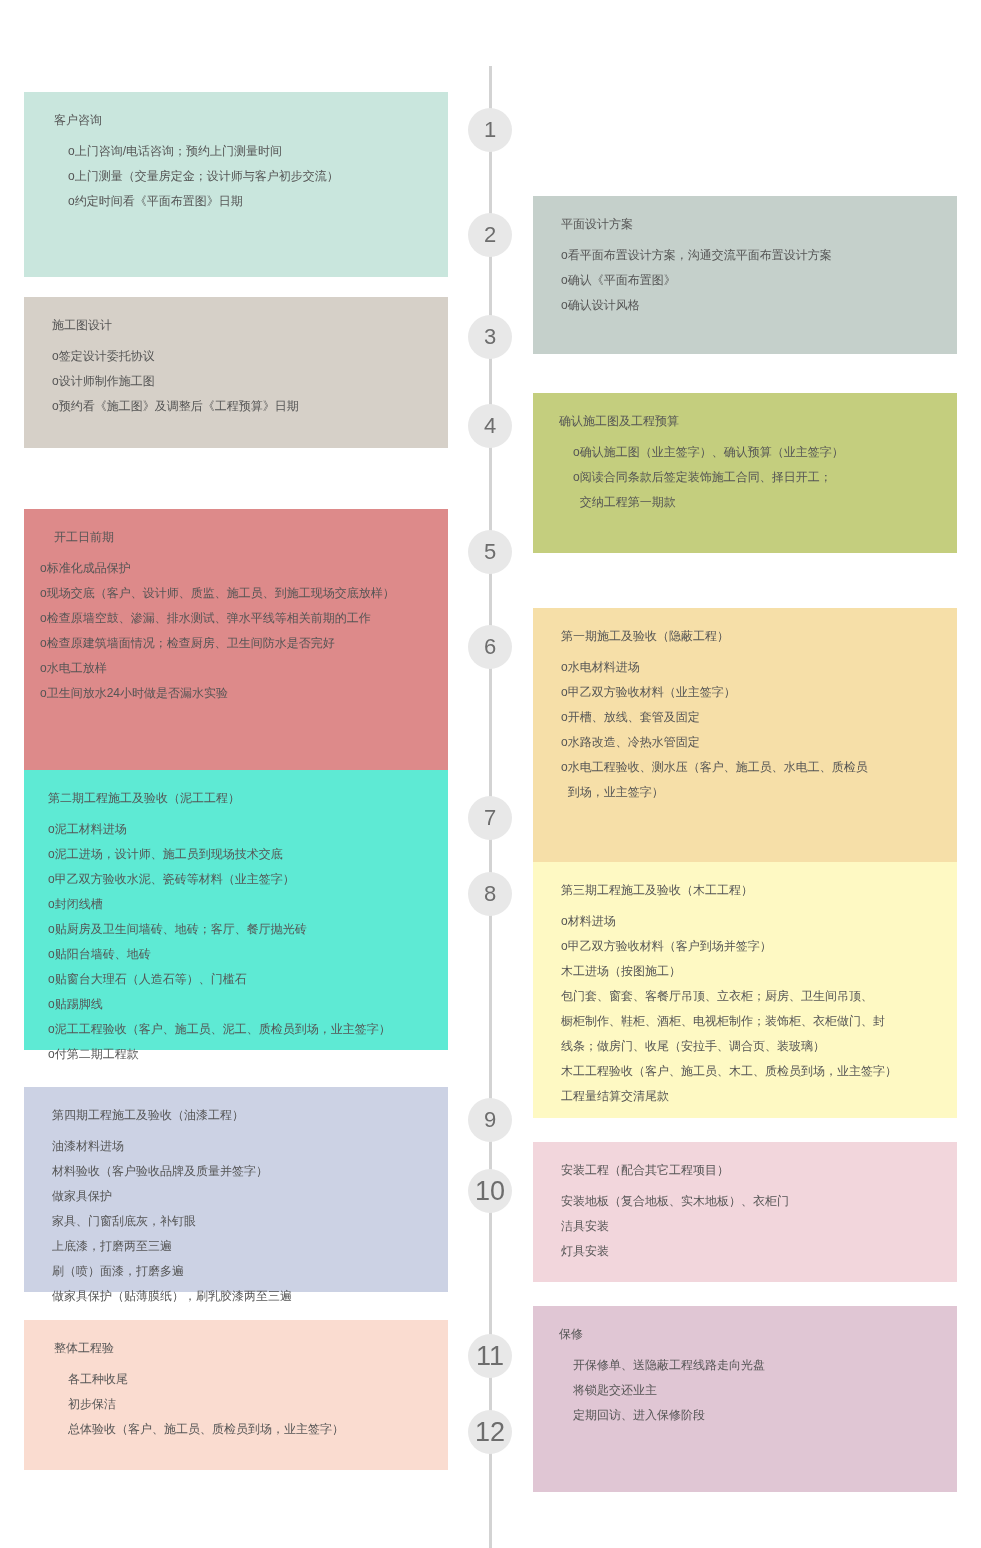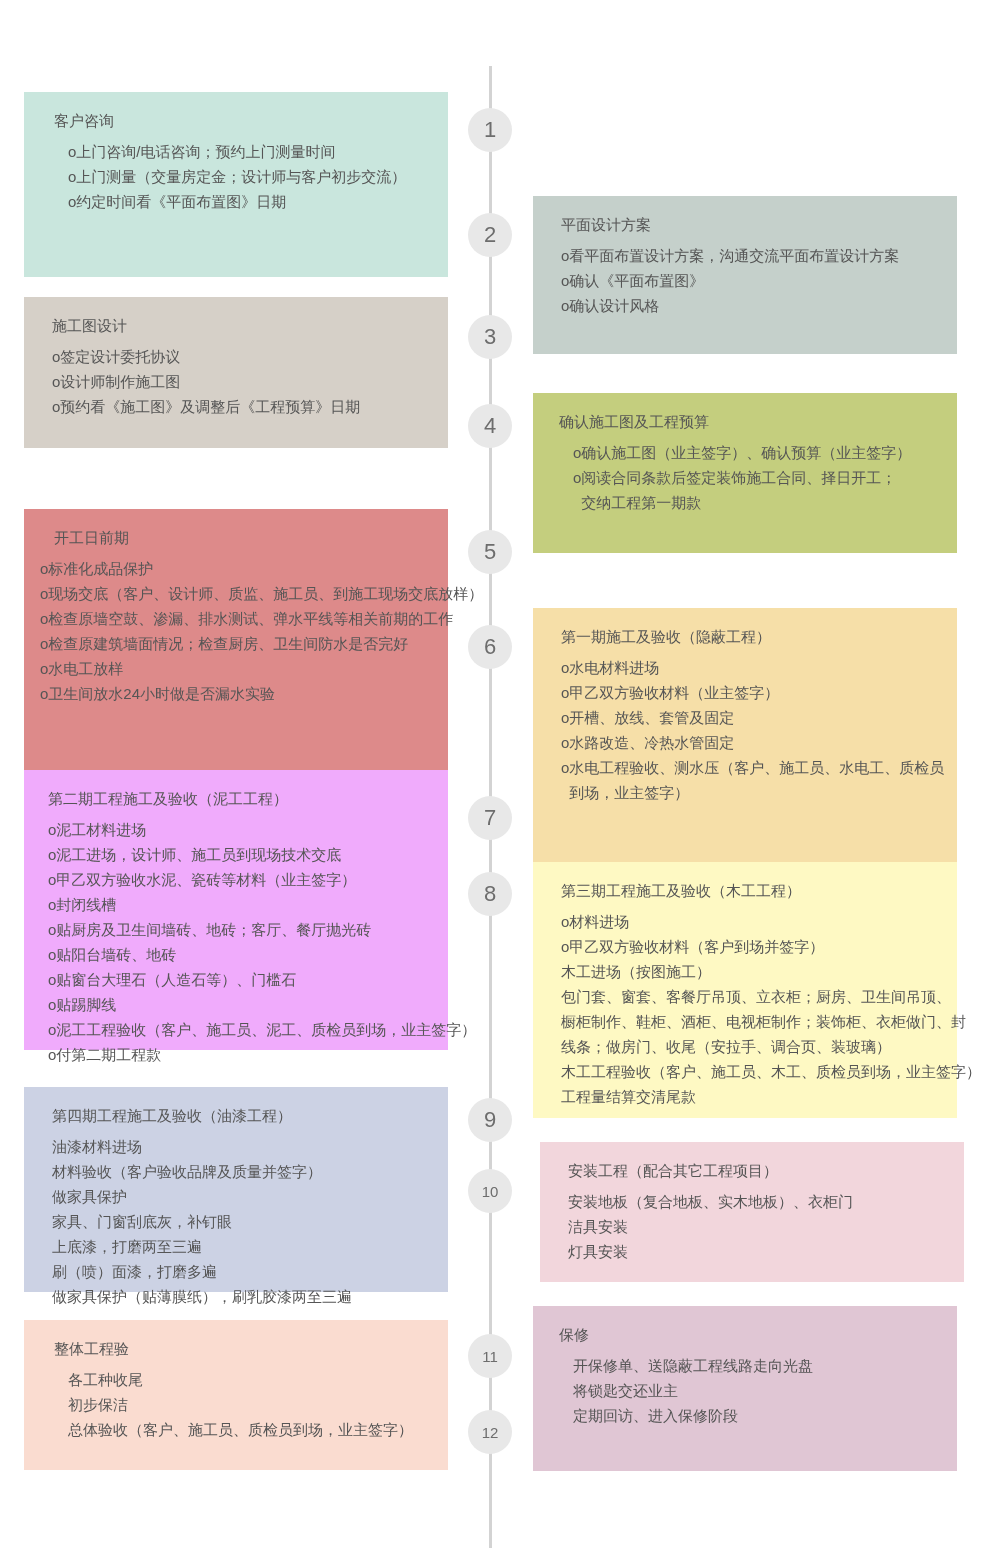--- a/index.html
+++ b/index.html
@@ -34,27 +34,27 @@
     height: 44px;
     border-radius: 50%;
     background: #e8e8e8;
     color: #6d6d6d;
     font-size: 22px;
     display: flex;
     align-items: center;
     justify-content: center;
     box-sizing: border-box;
   }
-  .marker.small-num { font-size: 15px; }
+  .marker.small-num { font-size: 27px; }
   
   .box {
     position: absolute;
     box-sizing: border-box;
     padding: 16px 16px 14px 16px;
-    font-size: 15px;
+    font-size: 12px;
     line-height: 25px;
     color: #555555;
   }
   .box .title {
     margin-bottom: 6px;
   }
   .box .line {
     white-space: pre;
   }
   .indent-1 { padding-left: 14px; }
@@ -113,21 +113,21 @@
     <div class="title indent-1">第一期施工及验收（隐蔽工程）</div>
     <div class="line indent-1">o水电材料进场</div>
     <div class="line indent-1">o甲乙双方验收材料（业主签字）</div>
     <div class="line indent-1">o开槽、放线、套管及固定</div>
     <div class="line indent-1">o水路改造、冷热水管固定</div>
     <div class="line indent-1">o水电工程验收、测水压（客户、施工员、水电工、质检员</div>
     <div class="line indent-1">  到场，业主签字）</div>
   </div>
   <div class="marker" style="left:468px; top:625px;">6</div>
 
-  <div class="box" style="left:24px; top:770px; width:424px; height:280px; background:#f0abfc; padding-left:10px;">
+  <div class="box" style="left:24px; top:770px; width:424px; height:280px; background:#5eead4; padding-left:10px;">
     <div class="title indent-1">第二期工程施工及验收（泥工工程）</div>
     <div class="line indent-1">o泥工材料进场</div>
     <div class="line indent-1">o泥工进场，设计师、施工员到现场技术交底</div>
     <div class="line indent-1">o甲乙双方验收水泥、瓷砖等材料（业主签字）</div>
     <div class="line indent-1">o封闭线槽</div>
     <div class="line indent-1">o贴厨房及卫生间墙砖、地砖；客厅、餐厅抛光砖</div>
     <div class="line indent-1">o贴阳台墙砖、地砖</div>
     <div class="line indent-1">o贴窗台大理石（人造石等）、门槛石</div>
     <div class="line indent-1">o贴踢脚线</div>
     <div class="line indent-1">o泥工工程验收（客户、施工员、泥工、质检员到场，业主签字）</div>
@@ -153,37 +153,37 @@
     <div class="line indent-1">油漆材料进场</div>
     <div class="line indent-1">材料验收（客户验收品牌及质量并签字）</div>
     <div class="line indent-1">做家具保护</div>
     <div class="line indent-1">家具、门窗刮底灰，补钉眼</div>
     <div class="line indent-1">上底漆，打磨两至三遍</div>
     <div class="line indent-1">刷（喷）面漆，打磨多遍</div>
     <div class="line indent-1">做家具保护（贴薄膜纸），刷乳胶漆两至三遍</div>
   </div>
   <div class="marker" style="left:468px; top:1098px;">9</div>
 
-  <div class="box" style="left:533px; top:1142px; width:424px; height:140px; background:#f2d6dc; padding-left:14px;margin-left:7px;">
+  <div class="box" style="left:533px; top:1142px; width:424px; height:140px; background:#f2d6dc; padding-left:14px;">
     <div class="title indent-1">安装工程（配合其它工程项目）</div>
     <div class="line indent-1">安装地板（复合地板、实木地板）、衣柜门</div>
     <div class="line indent-1">洁具安装</div>
     <div class="line indent-1">灯具安装</div>
   </div>
   <div class="marker small-num" style="left:468px; top:1169px;">10</div>
 
   <div class="box" style="left:24px; top:1320px; width:424px; height:150px; background:#fadcd0; padding-left:30px;">
     <div class="title">整体工程验</div>
     <div class="line indent-1">各工种收尾</div>
     <div class="line indent-1">初步保洁</div>
     <div class="line indent-1">总体验收（客户、施工员、质检员到场，业主签字）</div>
   </div>
   <div class="marker small-num" style="left:468px; top:1334px;">11</div>
 
-  <div class="box" style="left:533px; top:1306px; width:424px; height:165px; background:#e0c6d4; padding-left:26px;">
+  <div class="box" style="left:533px; top:1306px; width:424px; height:186px; background:#e0c6d4; padding-left:26px;">
     <div class="title">保修</div>
     <div class="line indent-1">开保修单、送隐蔽工程线路走向光盘</div>
     <div class="line indent-1">将锁匙交还业主</div>
     <div class="line indent-1">定期回访、进入保修阶段</div>
   </div>
   <div class="marker small-num" style="left:468px; top:1410px;">12</div>
 
 </div>
 
 </body></html>

